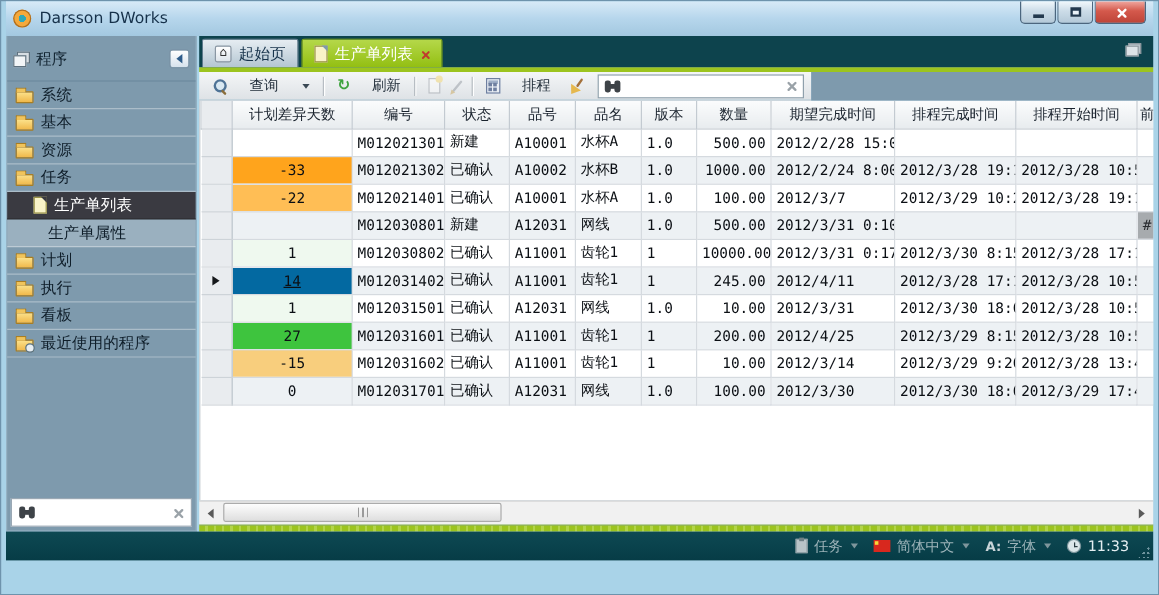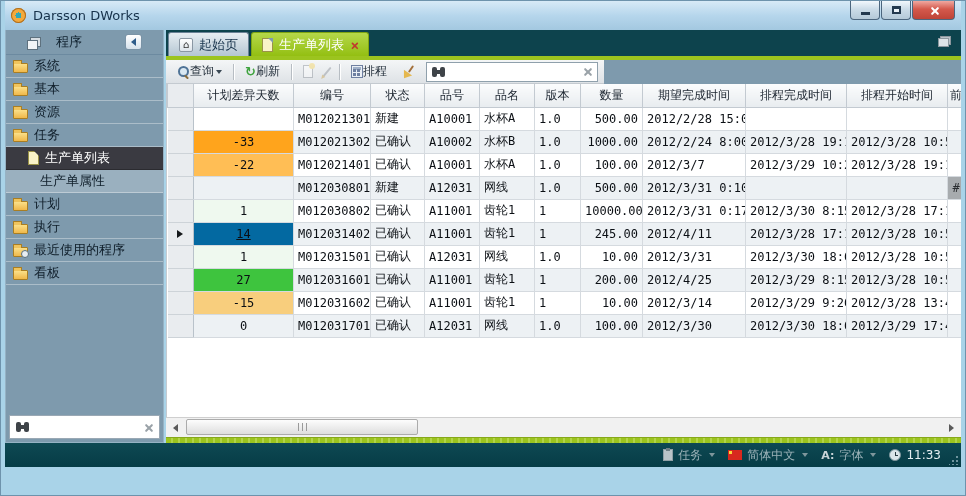--- a/index.html
+++ b/index.html
@@ -31,21 +31,21 @@
   .menu-user{position:absolute;right:12px;display:flex;align-items:center;gap:5px;color:#9FB6BD;font-size:13px;}
   .ic-user{width:12px;height:13px;position:relative;display:inline-block;}
   .ic-user::before{content:"";position:absolute;top:0;left:3px;width:6px;height:6px;border-radius:50%;background:#E9C08E;}
   .ic-user::after{content:"";position:absolute;bottom:0;left:0;width:12px;height:6px;border-radius:5px 5px 2px 2px;background:#4C7EC2;}
 
   
   .main{display:flex;height:413px;}
 
   
   .sidebar{width:159px;margin-right:2px;background:#7E9AAD;display:flex;flex-direction:column;border:1px solid #96B2C4;border-top:none;}
-  .side-head{height:25px;display:flex;align-items:center;gap:16px;padding:0 21px;border-bottom:1px solid #6C8AA0;}
+  .side-head{height:38px;display:flex;align-items:center;gap:6px;padding:0 5px;border-bottom:1px solid #6C8AA0;}
   .side-head .lbl{font-size:13px;color:#10222F;flex:1;}
   .ic-programs{width:13px;height:11px;position:relative;}
   .ic-programs::before{content:"";position:absolute;top:0;left:3px;width:9px;height:8px;background:#D7DEE3;border:1px solid #5E717E;}
   .ic-programs::after{content:"";position:absolute;top:3px;left:0;width:9px;height:8px;background:#F2F5F7;border:1px solid #5E717E;}
   .collapse-btn{width:17px;height:16px;background:linear-gradient(#FFFFFF,#D6E2EC);border:1px solid #7A93A6;border-radius:3px;display:flex;align-items:center;justify-content:center;}
   .tri-left{width:0;height:0;border-top:4px solid transparent;border-bottom:4px solid transparent;border-right:5px solid #2E5C8A;}
   .side-item{height:23px;display:flex;align-items:center;gap:6px;padding-left:7px;border-bottom:1px solid rgba(255,255,255,.35);color:#0F1E2A;font-size:13px;}
   .side-item.indent{padding-left:22px;}
   .side-item.selected{background:#3A3A41;color:#FFFFFF;border-bottom-color:#2B2B30;}
   .side-item.sub{background:#9AB0BF;padding-left:34px;}
@@ -72,21 +72,21 @@
   .ic-home{width:14px;height:14px;background:linear-gradient(#FFF,#DDE4EA);border:1px solid #8A97A3;border-radius:2px;color:#333;font-size:10px;line-height:12px;text-align:center;}
   .ic-tablist{width:13px;height:11px;position:absolute;right:10px;top:6px;}
   .ic-tablist::before{content:"";position:absolute;top:0;right:0;width:9px;height:7px;background:#B9C2C8;border:1px solid #8C979E;}
   .ic-tablist::after{content:"";position:absolute;bottom:0;left:0;width:9px;height:7px;background:#DDE3E7;border:1px solid #8C979E;}
   .greenline{height:4px;background:#9CC41F;}
 
   
   .toolbar{height:24px;display:flex;align-items:stretch;}
   .tb-left{display:flex;align-items:center;gap:3px;padding:0 6px;background:linear-gradient(#F4F6F7,#DEE2E6);border-bottom:1px solid #C4CAD0;}
   .tb-right{flex:1;background:#7E9AAD;}
-  .tb-btn{display:flex;align-items:center;gap:0;padding:0 5px;height:21px;font-size:12px;color:#222E3A;border-radius:2px;}
+  .tb-btn{display:flex;align-items:center;gap:18px;padding:0 5px;height:21px;font-size:12px;color:#222E3A;border-radius:2px;}
   .tb-btn.disabled{opacity:.45;}
   .tb-sep{width:1px;height:16px;background:#B7BDC3;box-shadow:1px 0 0 #FFF;margin:0 3px;}
   .tri-down{width:0;height:0;border-left:3px solid transparent;border-right:3px solid transparent;border-top:4px solid #3A4854;margin-left:2px;}
   .ic-mag{width:13px;height:13px;position:relative;}
   .ic-mag::before{content:"";position:absolute;top:1px;left:1px;width:7px;height:7px;border:2px solid #4F7396;border-radius:50%;background:#D9E8F2;}
   .ic-mag::after{content:"";position:absolute;bottom:0;right:1px;width:5px;height:2px;background:#8A6D3B;transform:rotate(45deg);border-radius:1px;}
   .ic-refresh{color:#3FA33F;font-weight:bold;font-size:13px;line-height:13px;}
   .ic-newdoc{width:10px;height:13px;background:#FFFFFF;border:1px solid #8A9098;position:relative;}
   .ic-newdoc::after{content:"";position:absolute;top:-3px;right:-3px;width:6px;height:6px;background:#F4D35E;border-radius:50%;}
   .ic-pencil{width:2px;height:12px;background:#8A9098;transform:rotate(40deg);border-radius:1px;position:relative;}
@@ -199,26 +199,26 @@
           </div>
           <div class="side-item">
             <span class="ic-folder"></span>
             <span>计划</span>
           </div>
           <div class="side-item">
             <span class="ic-folder"></span>
             <span>执行</span>
           </div>
           <div class="side-item">
+            <span class="ic-folder"></span>
+            <span>看板</span>
+          </div>
+          <div class="side-item">
             <span class="ic-folder recent"></span>
             <span>最近使用的程序</span>
-          </div>
-          <div class="side-item">
-            <span class="ic-folder"></span>
-            <span>看板</span>
           </div>
         </div>
       <div class="side-search">
         <span class="ic-binoc"></span>
         <input value="" style="">
         <span class="cross clear-x"></span>
       </div>
     </div>
 
     <div class="content">

